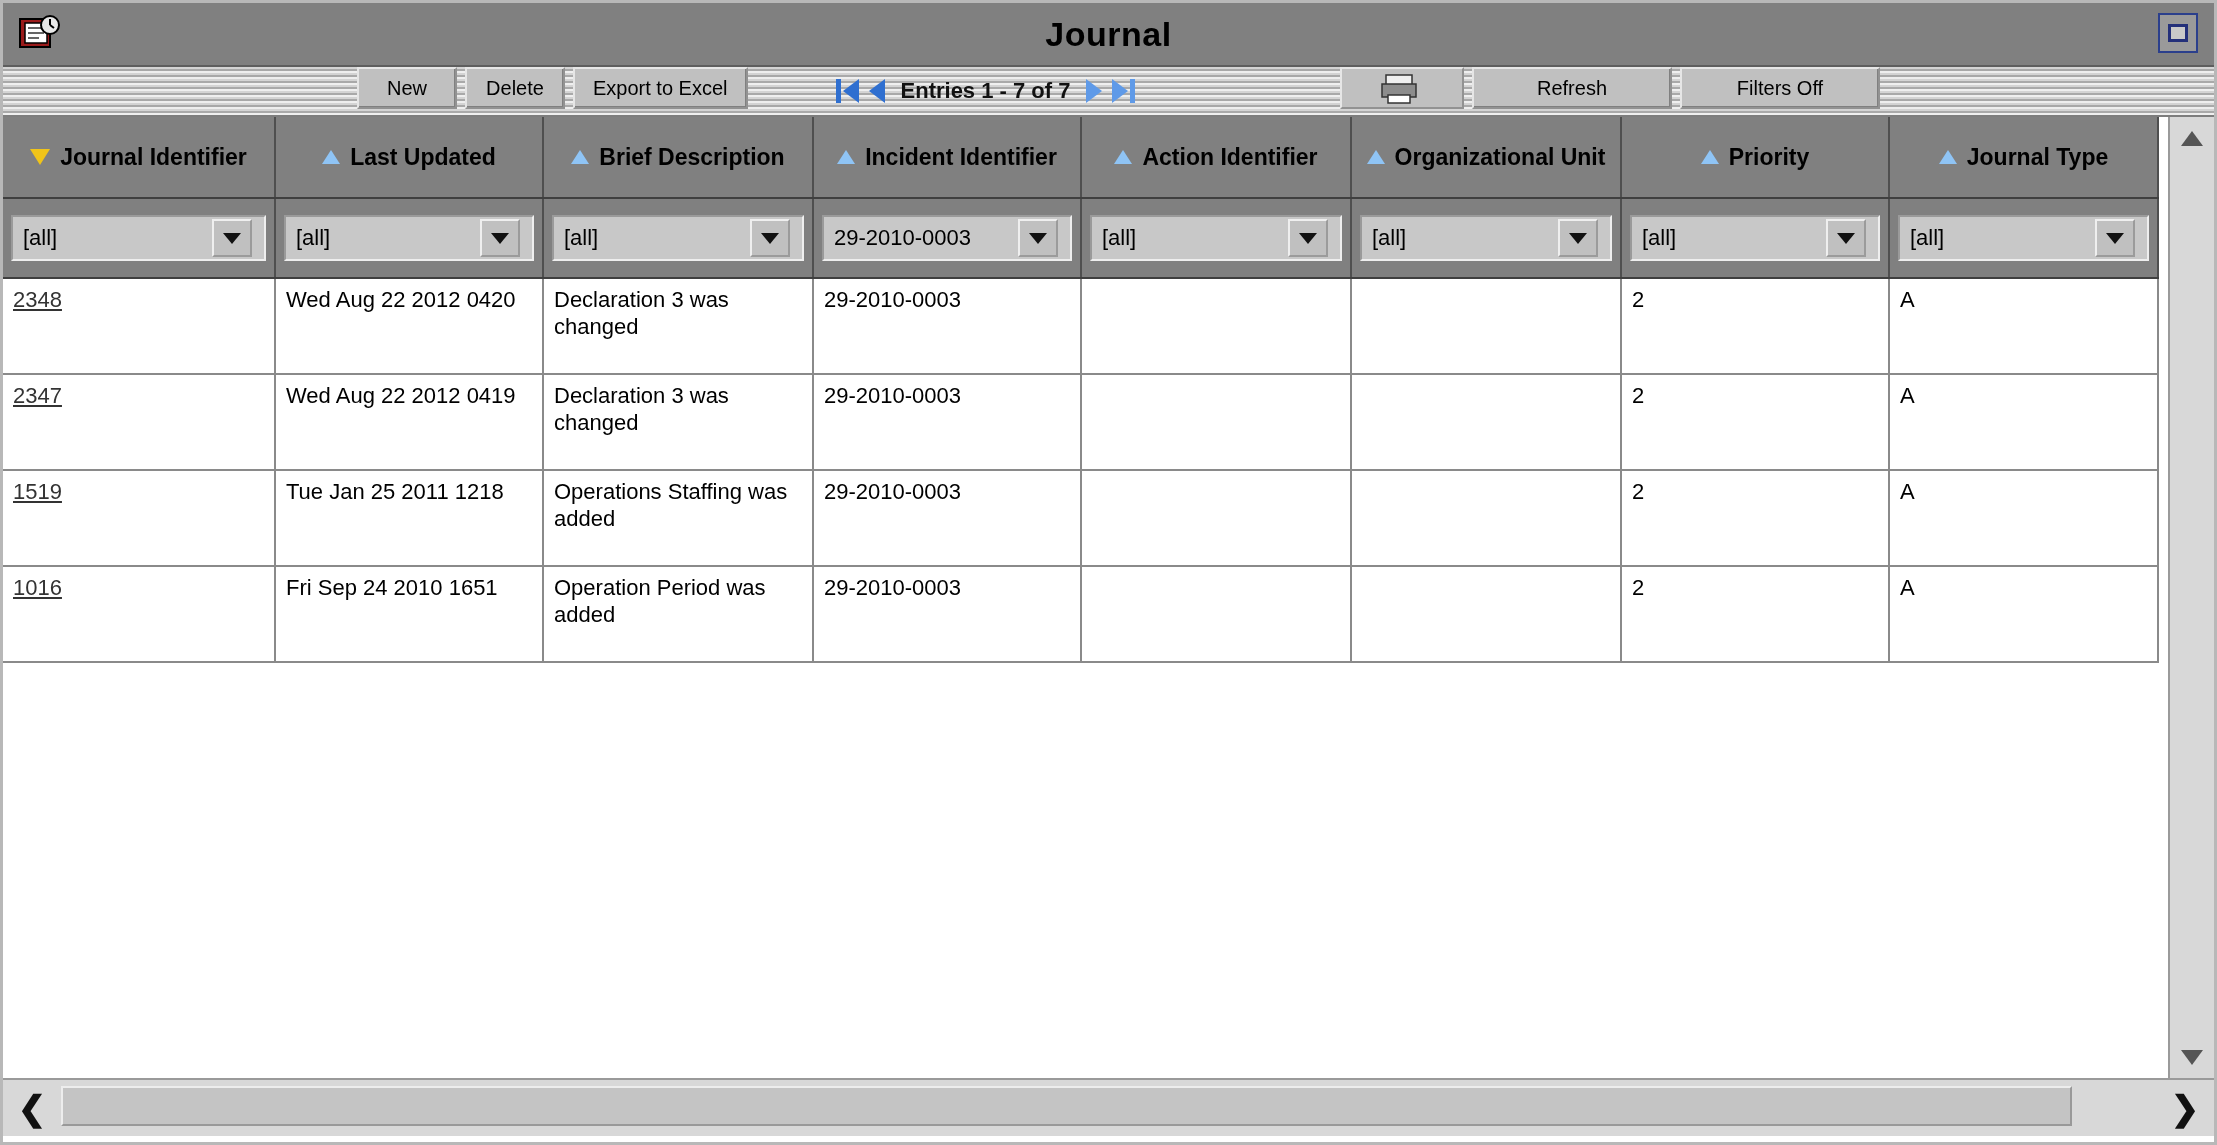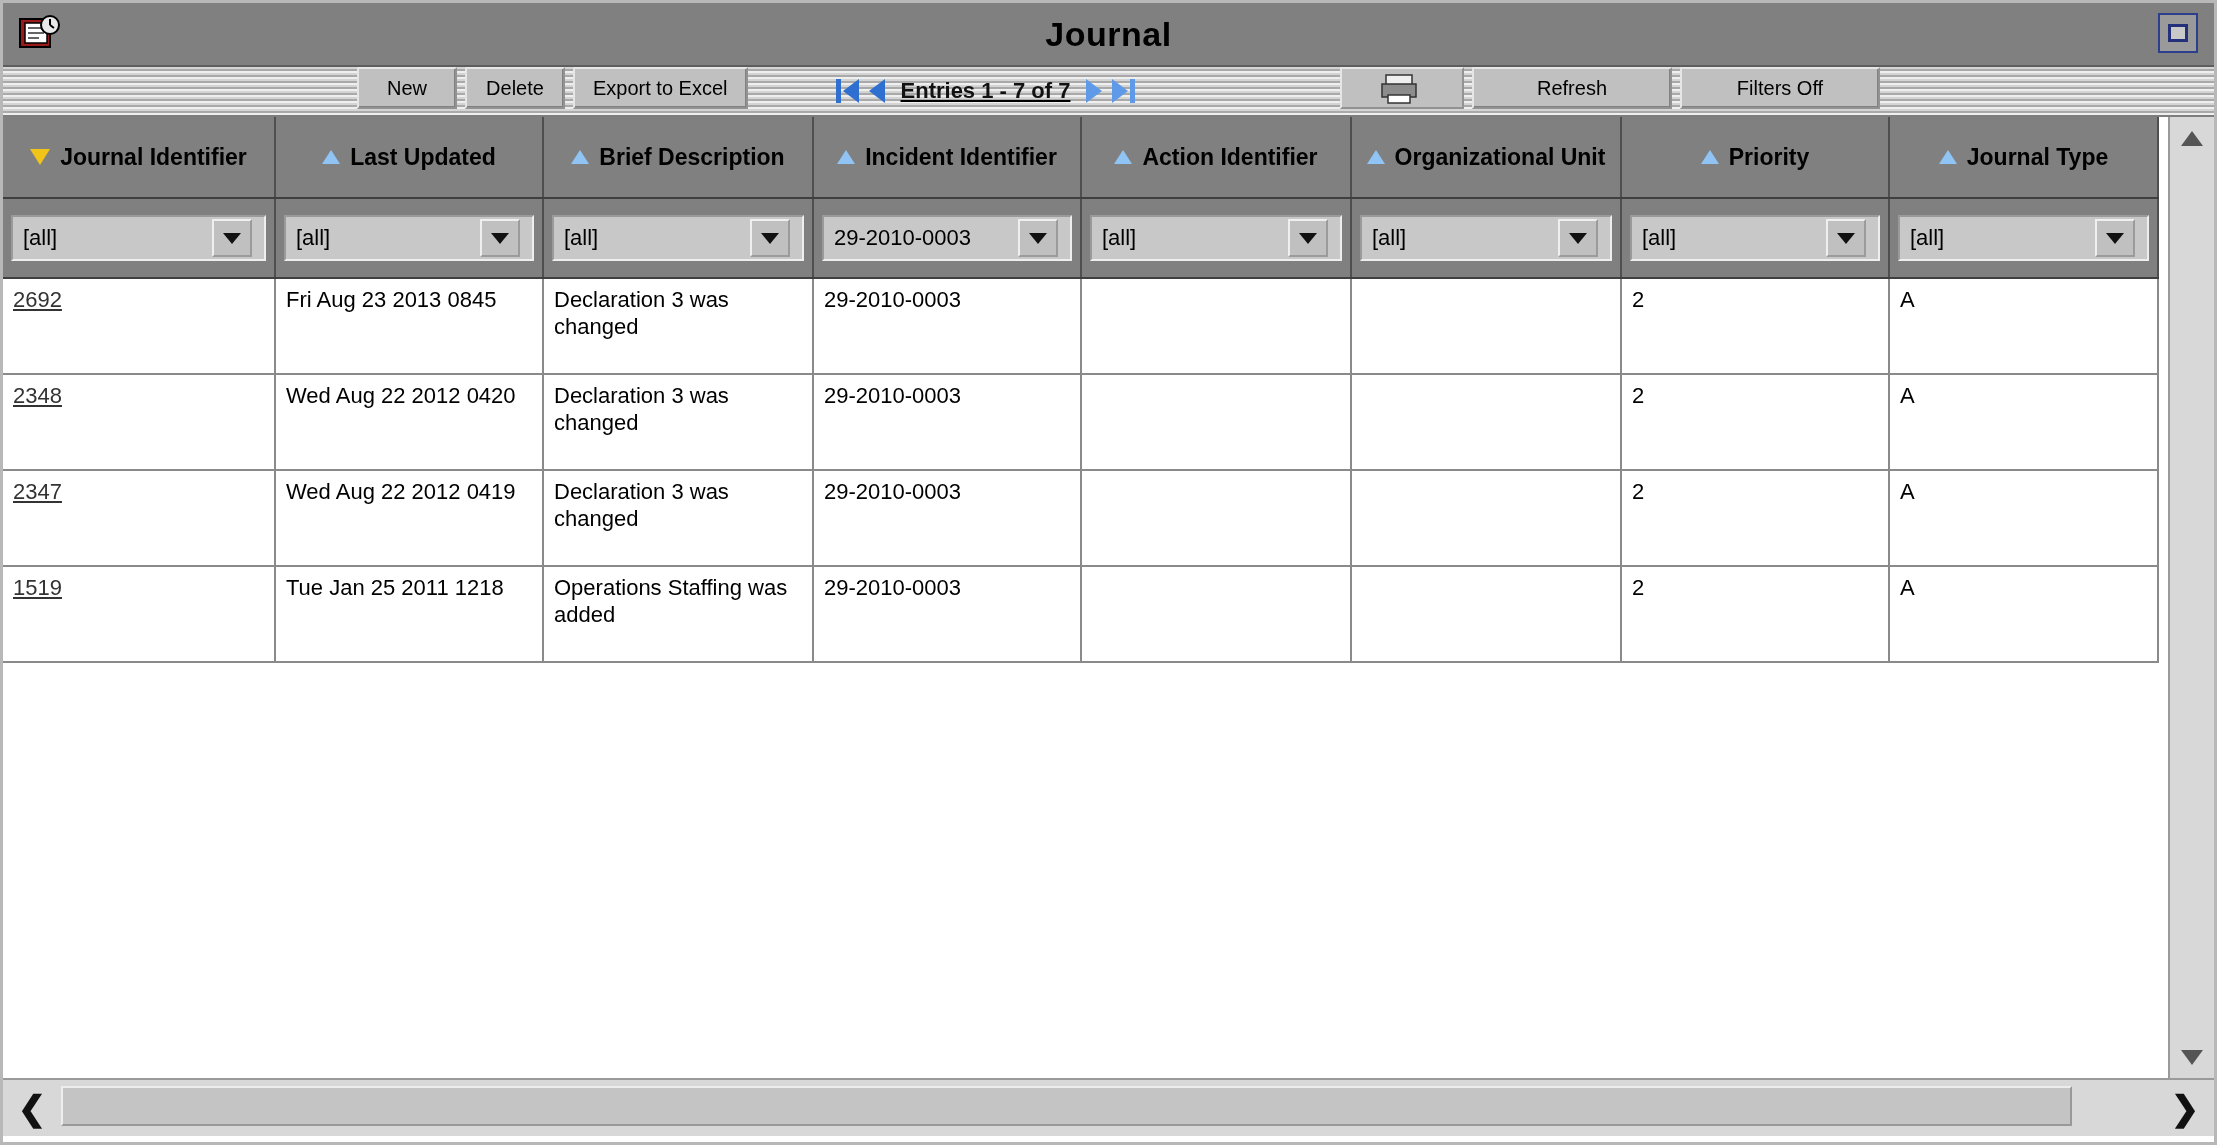--- a/index.html
+++ b/index.html
@@ -99,21 +99,20 @@
     box-shadow: inset -1px -1px 0 #808080;
   }
   .tb-left-filler { width: 350px; }
   .tb-mid-filler { width: 70px; }
   .nav-area {
     display: flex;
     align-items: center;
     gap: 10px;
     padding: 0 14px;
     height: 100%;
-    text-decoration: underline;
   }
   .nav-first, .nav-last {
     display: flex;
     align-items: center;
     gap: 2px;
     cursor: pointer;
   }
   .bar-v {
     width: 5px;
     height: 24px;
@@ -521,30 +520,20 @@
                 <span>[all]</span>
                 <span class="caret-box">
                     <span class="caret"></span>
                   </span>
               </div>
             </td>
           </tr>
         </thead>
         <tbody>
           <tr>
-            <td class="cell"><span class="id-link">2692</span></td>
-            <td class="cell">Fri Aug 23 2013 0845</td>
-            <td class="cell">Declaration 3 was changed</td>
-            <td class="cell">29-2010-0003</td>
-            <td class="cell"></td>
-            <td class="cell"></td>
-            <td class="cell">2</td>
-            <td class="cell">A</td>
-          </tr>
-          <tr>
             <td class="cell"><span class="id-link">2348</span></td>
             <td class="cell">Wed Aug 22 2012 0420</td>
             <td class="cell">Declaration 3 was changed</td>
             <td class="cell">29-2010-0003</td>
             <td class="cell"></td>
             <td class="cell"></td>
             <td class="cell">2</td>
             <td class="cell">A</td>
           </tr>
           <tr>
@@ -554,20 +543,30 @@
             <td class="cell">29-2010-0003</td>
             <td class="cell"></td>
             <td class="cell"></td>
             <td class="cell">2</td>
             <td class="cell">A</td>
           </tr>
           <tr>
             <td class="cell"><span class="id-link">1519</span></td>
             <td class="cell">Tue Jan 25 2011 1218</td>
             <td class="cell">Operations Staffing was added</td>
+            <td class="cell">29-2010-0003</td>
+            <td class="cell"></td>
+            <td class="cell"></td>
+            <td class="cell">2</td>
+            <td class="cell">A</td>
+          </tr>
+          <tr>
+            <td class="cell"><span class="id-link">1016</span></td>
+            <td class="cell">Fri Sep 24 2010 1651</td>
+            <td class="cell">Operation Period was added</td>
             <td class="cell">29-2010-0003</td>
             <td class="cell"></td>
             <td class="cell"></td>
             <td class="cell">2</td>
             <td class="cell">A</td>
           </tr>
           <tr class="filler">
             <td colspan="8"></td>
           </tr>
         </tbody>

